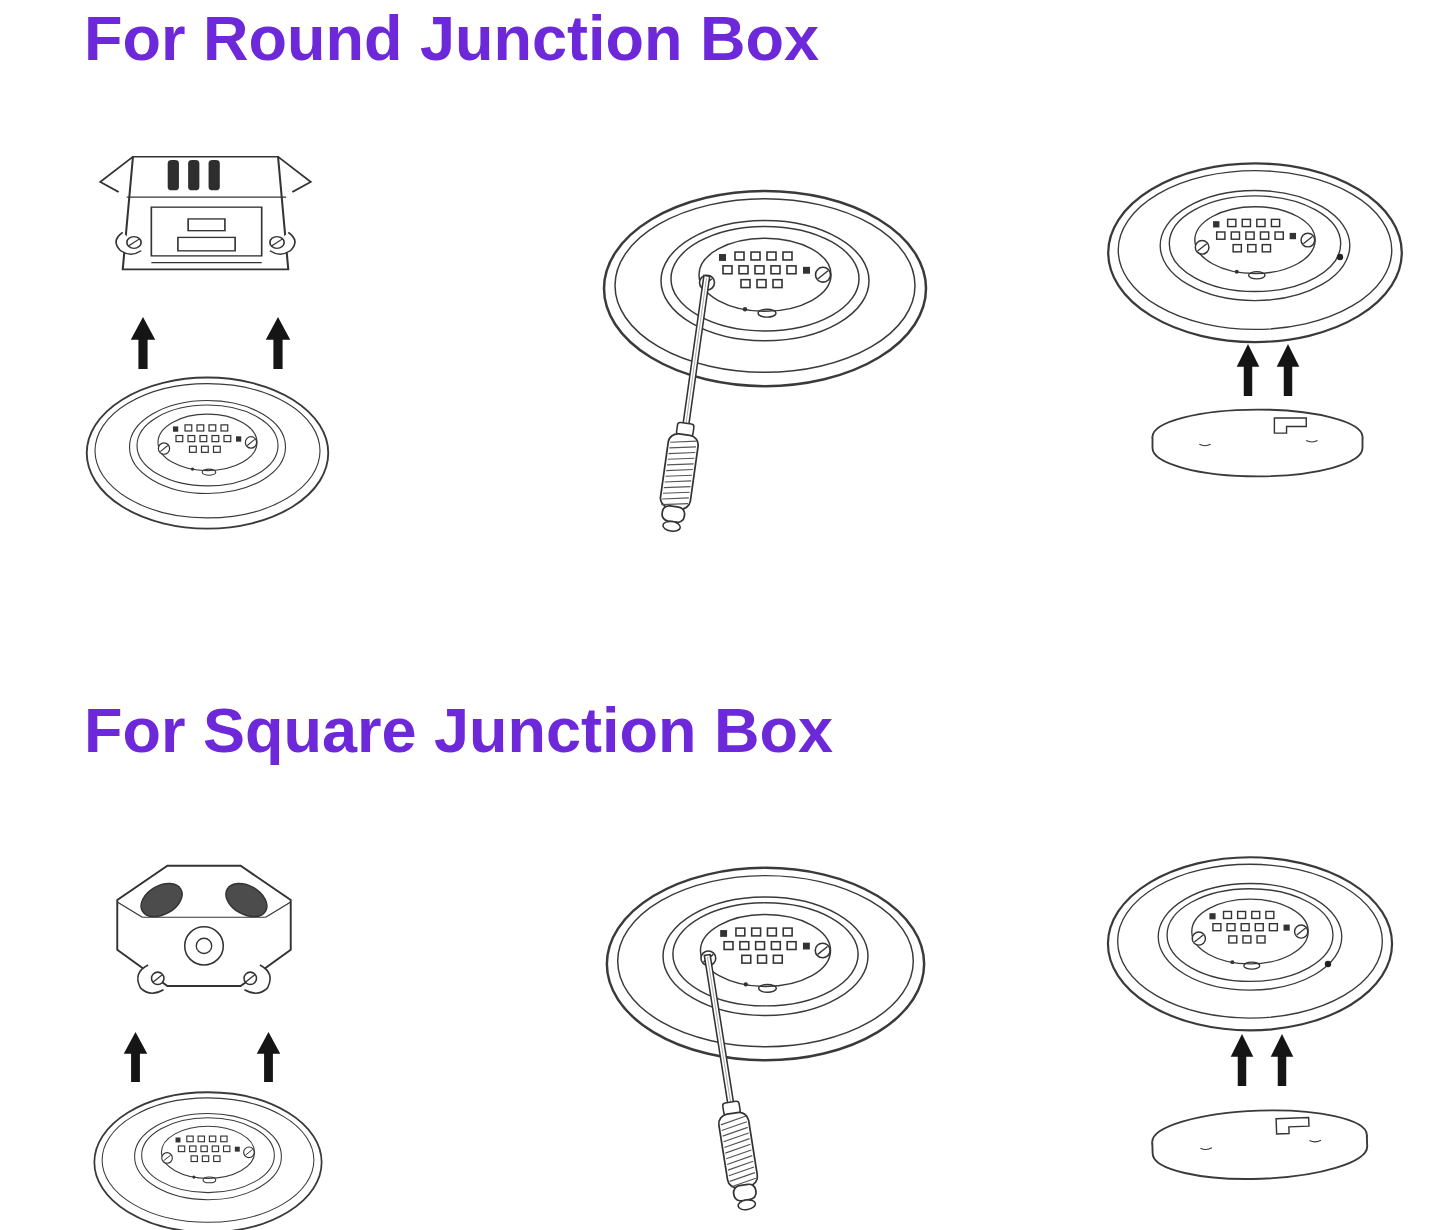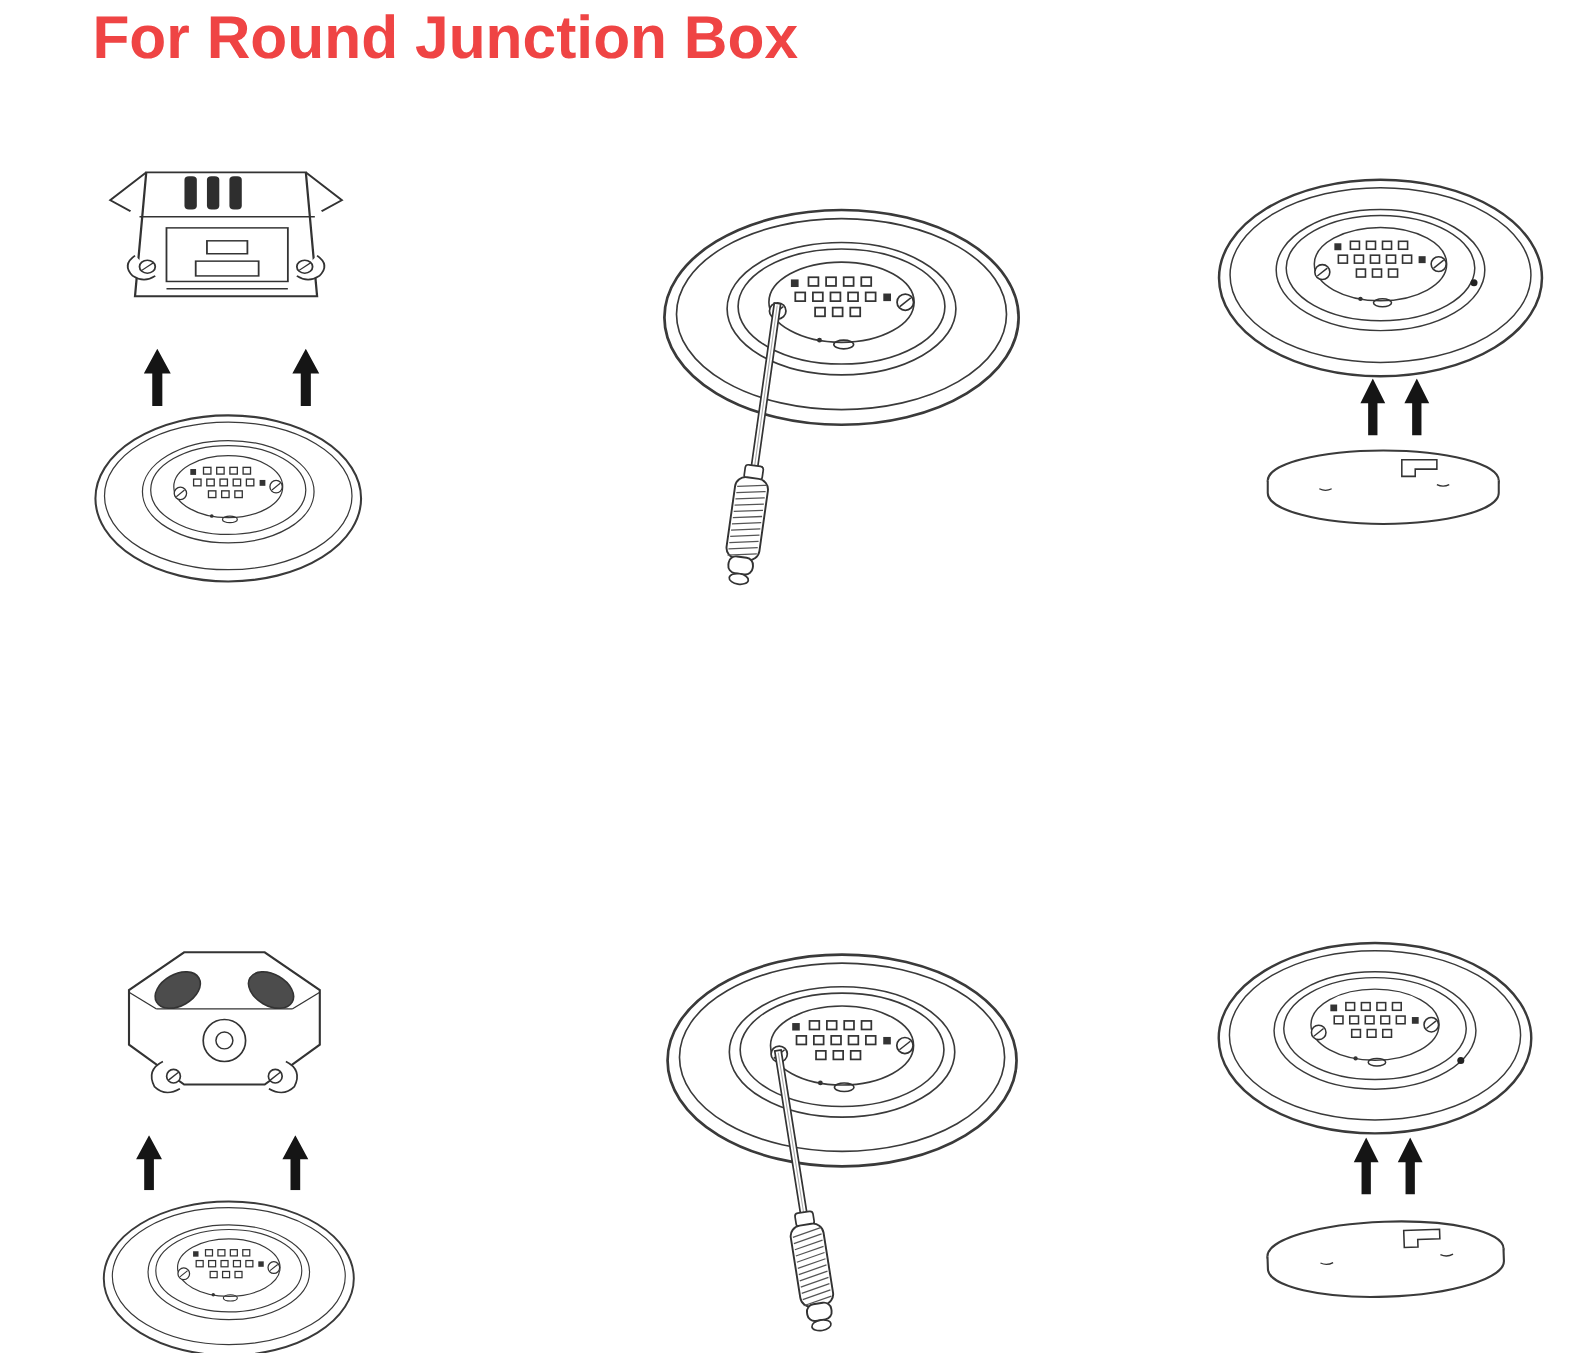--- a/index.html
+++ b/index.html
@@ -6,23 +6,23 @@
   .canvas{
     position:relative;
     width:1445px;height:1230px;
     background:#ffffff;
     overflow:hidden;
     font-family:"Liberation Sans",sans-serif;
   }
   .title{
     position:absolute;
     margin:0;
-    font-size:55px;
+    font-size:63px;
     font-weight:700;
-    color:#ef4444;
+    color:#6d28d9;
     letter-spacing:0px;
     white-space:nowrap;
   }
   #title-round{left:84px;top:2px;}
   #title-square{left:84px;top:694px;}
   .ill{position:absolute;}
   #ill-a{left:80px;top:145px;}
   #ill-b{left:595px;top:185px;}
   #ill-c{left:1100px;top:158px;}
   #ill-d{left:88px;top:860px;}
@@ -212,20 +212,21 @@
       </g>
       <g>
         <use href="#sym-arrow" x="176" y="186" width="24" height="52"></use>
       </g>
       <g>
         <use href="#sym-disc" x="45" y="245" width="225" height="94"></use>
       </g>
     </svg>
   </div>
 
+  <h1 class="title" id="title-square">For Square Junction Box</h1>
 
   <div class="ill" id="ill-d">
     <svg width="240" height="372" viewBox="0 0 240 372">
       <g>
         <use href="#sym-octo-jbox" x="10" y="0" width="212" height="167"></use>
       </g>
       <g>
         <use href="#sym-arrow" x="35" y="172" width="25" height="50"></use>
       </g>
       <g>

